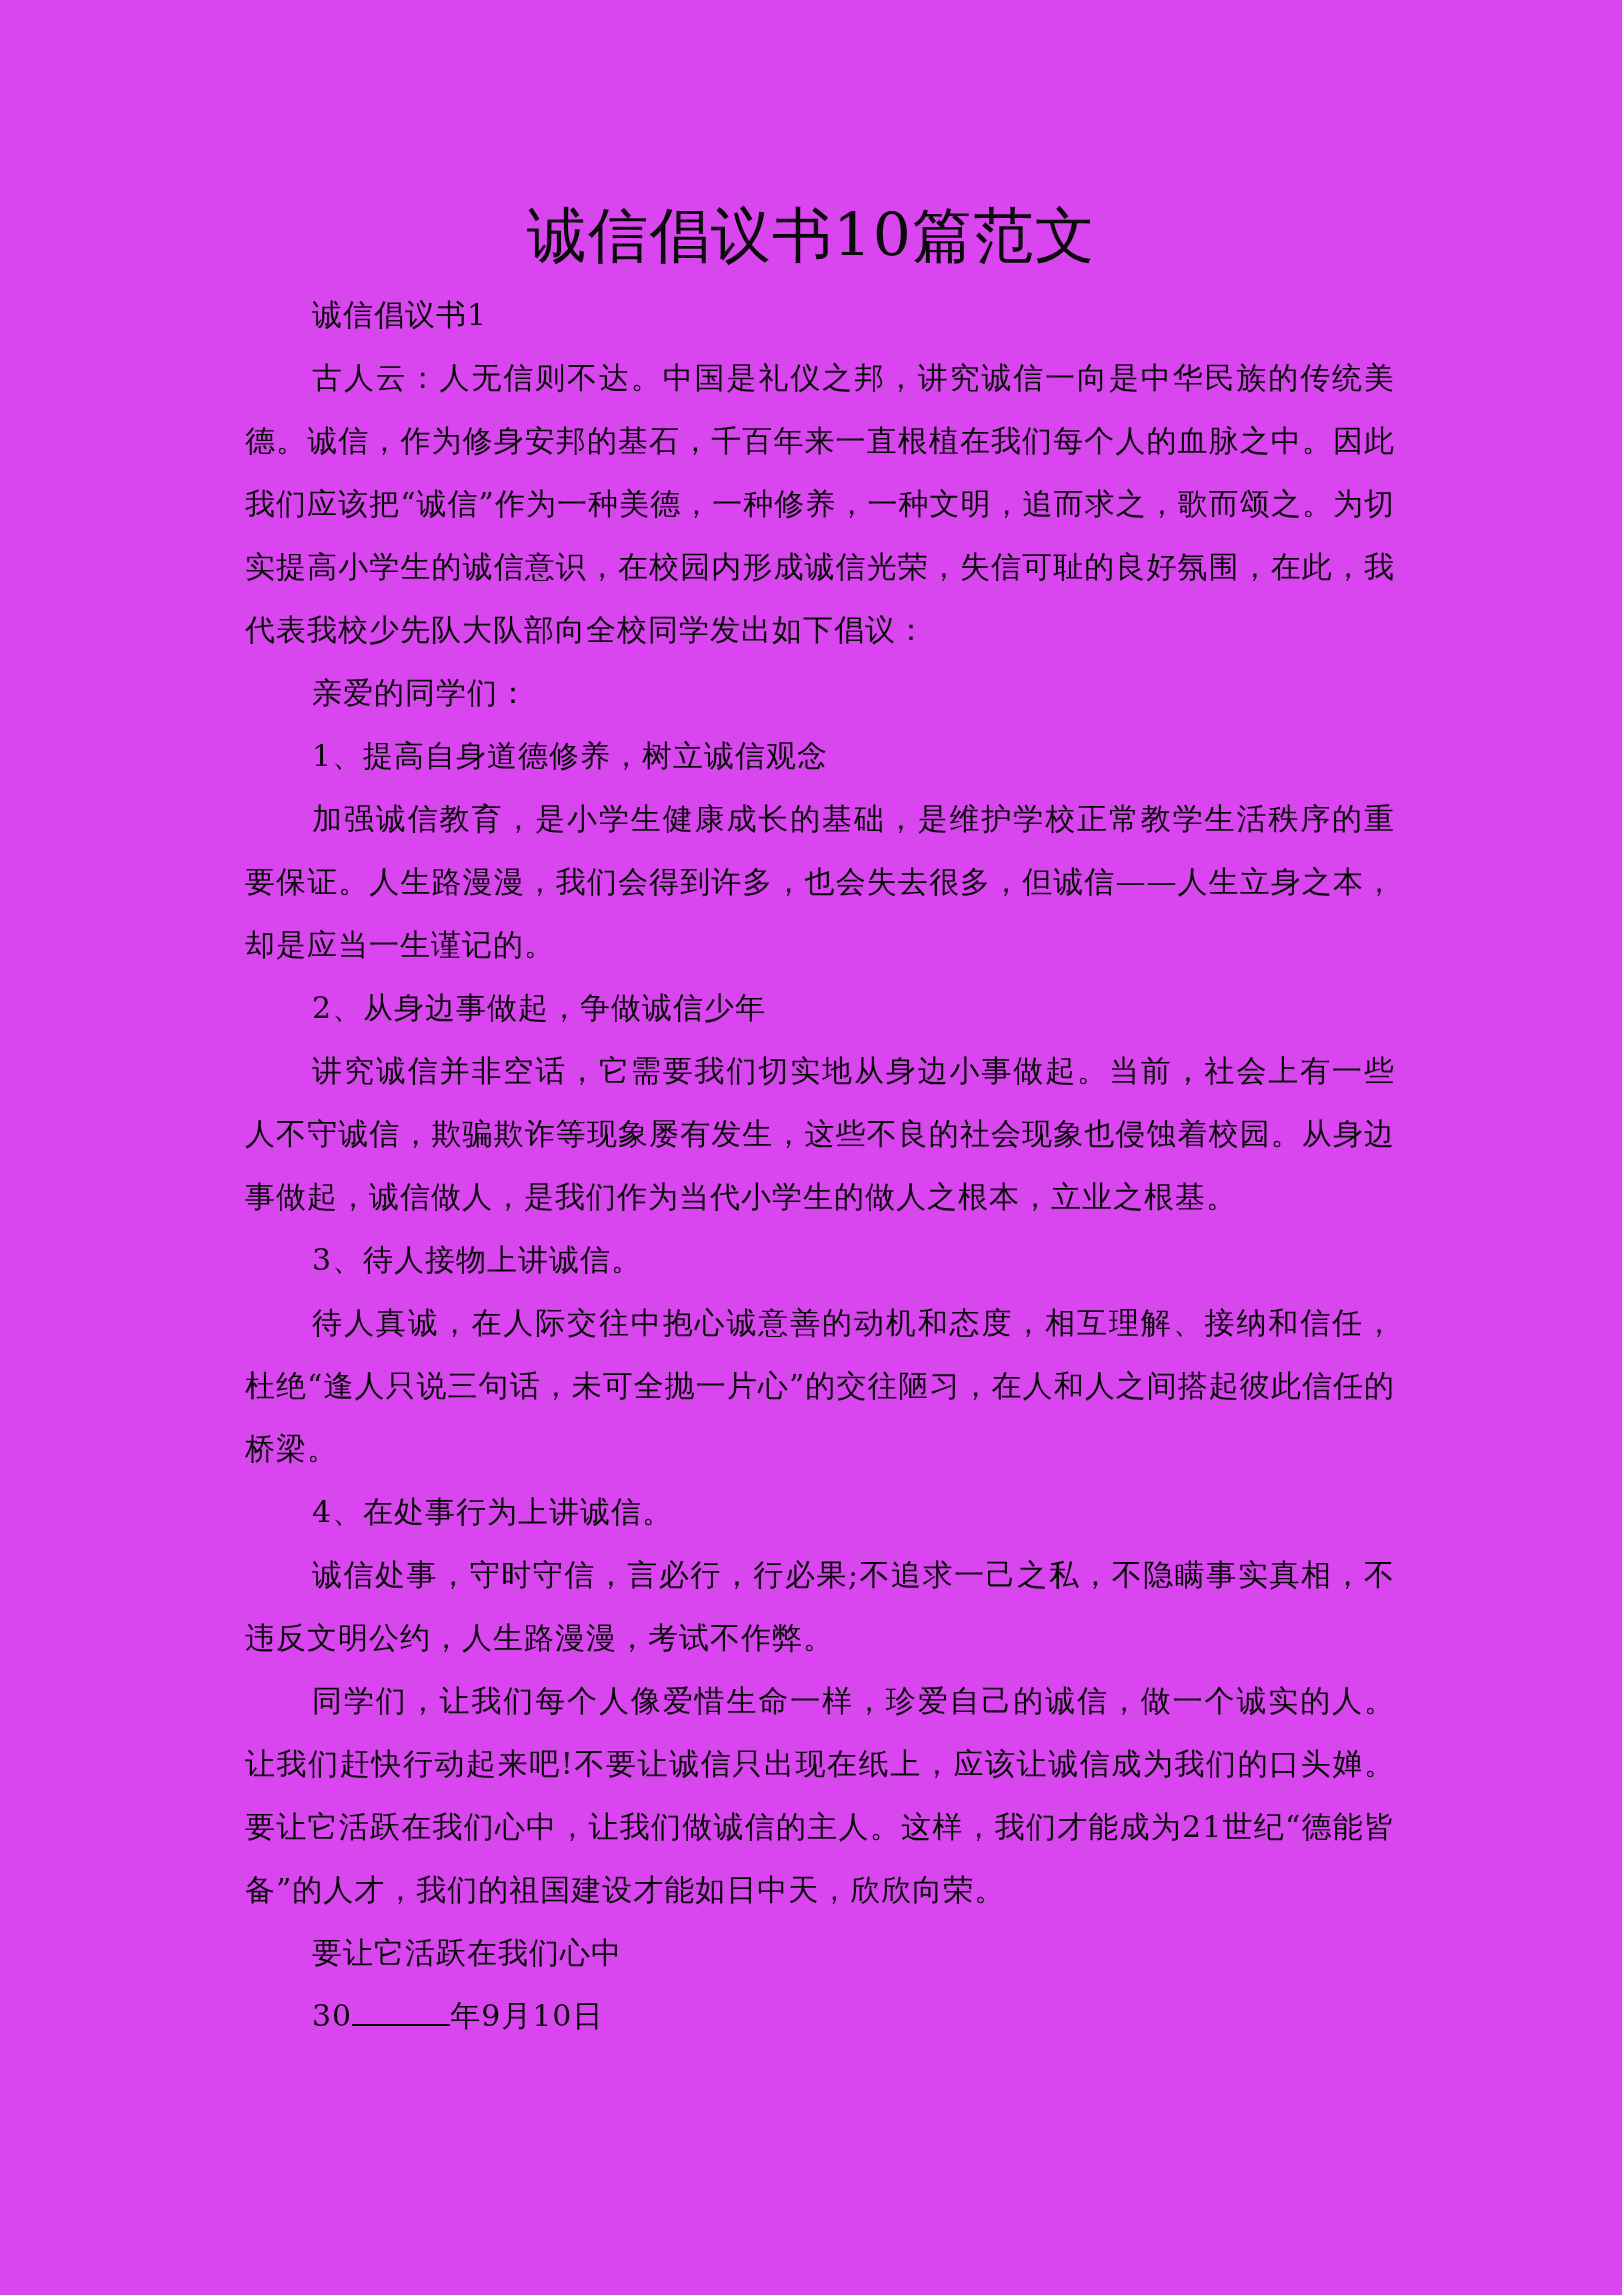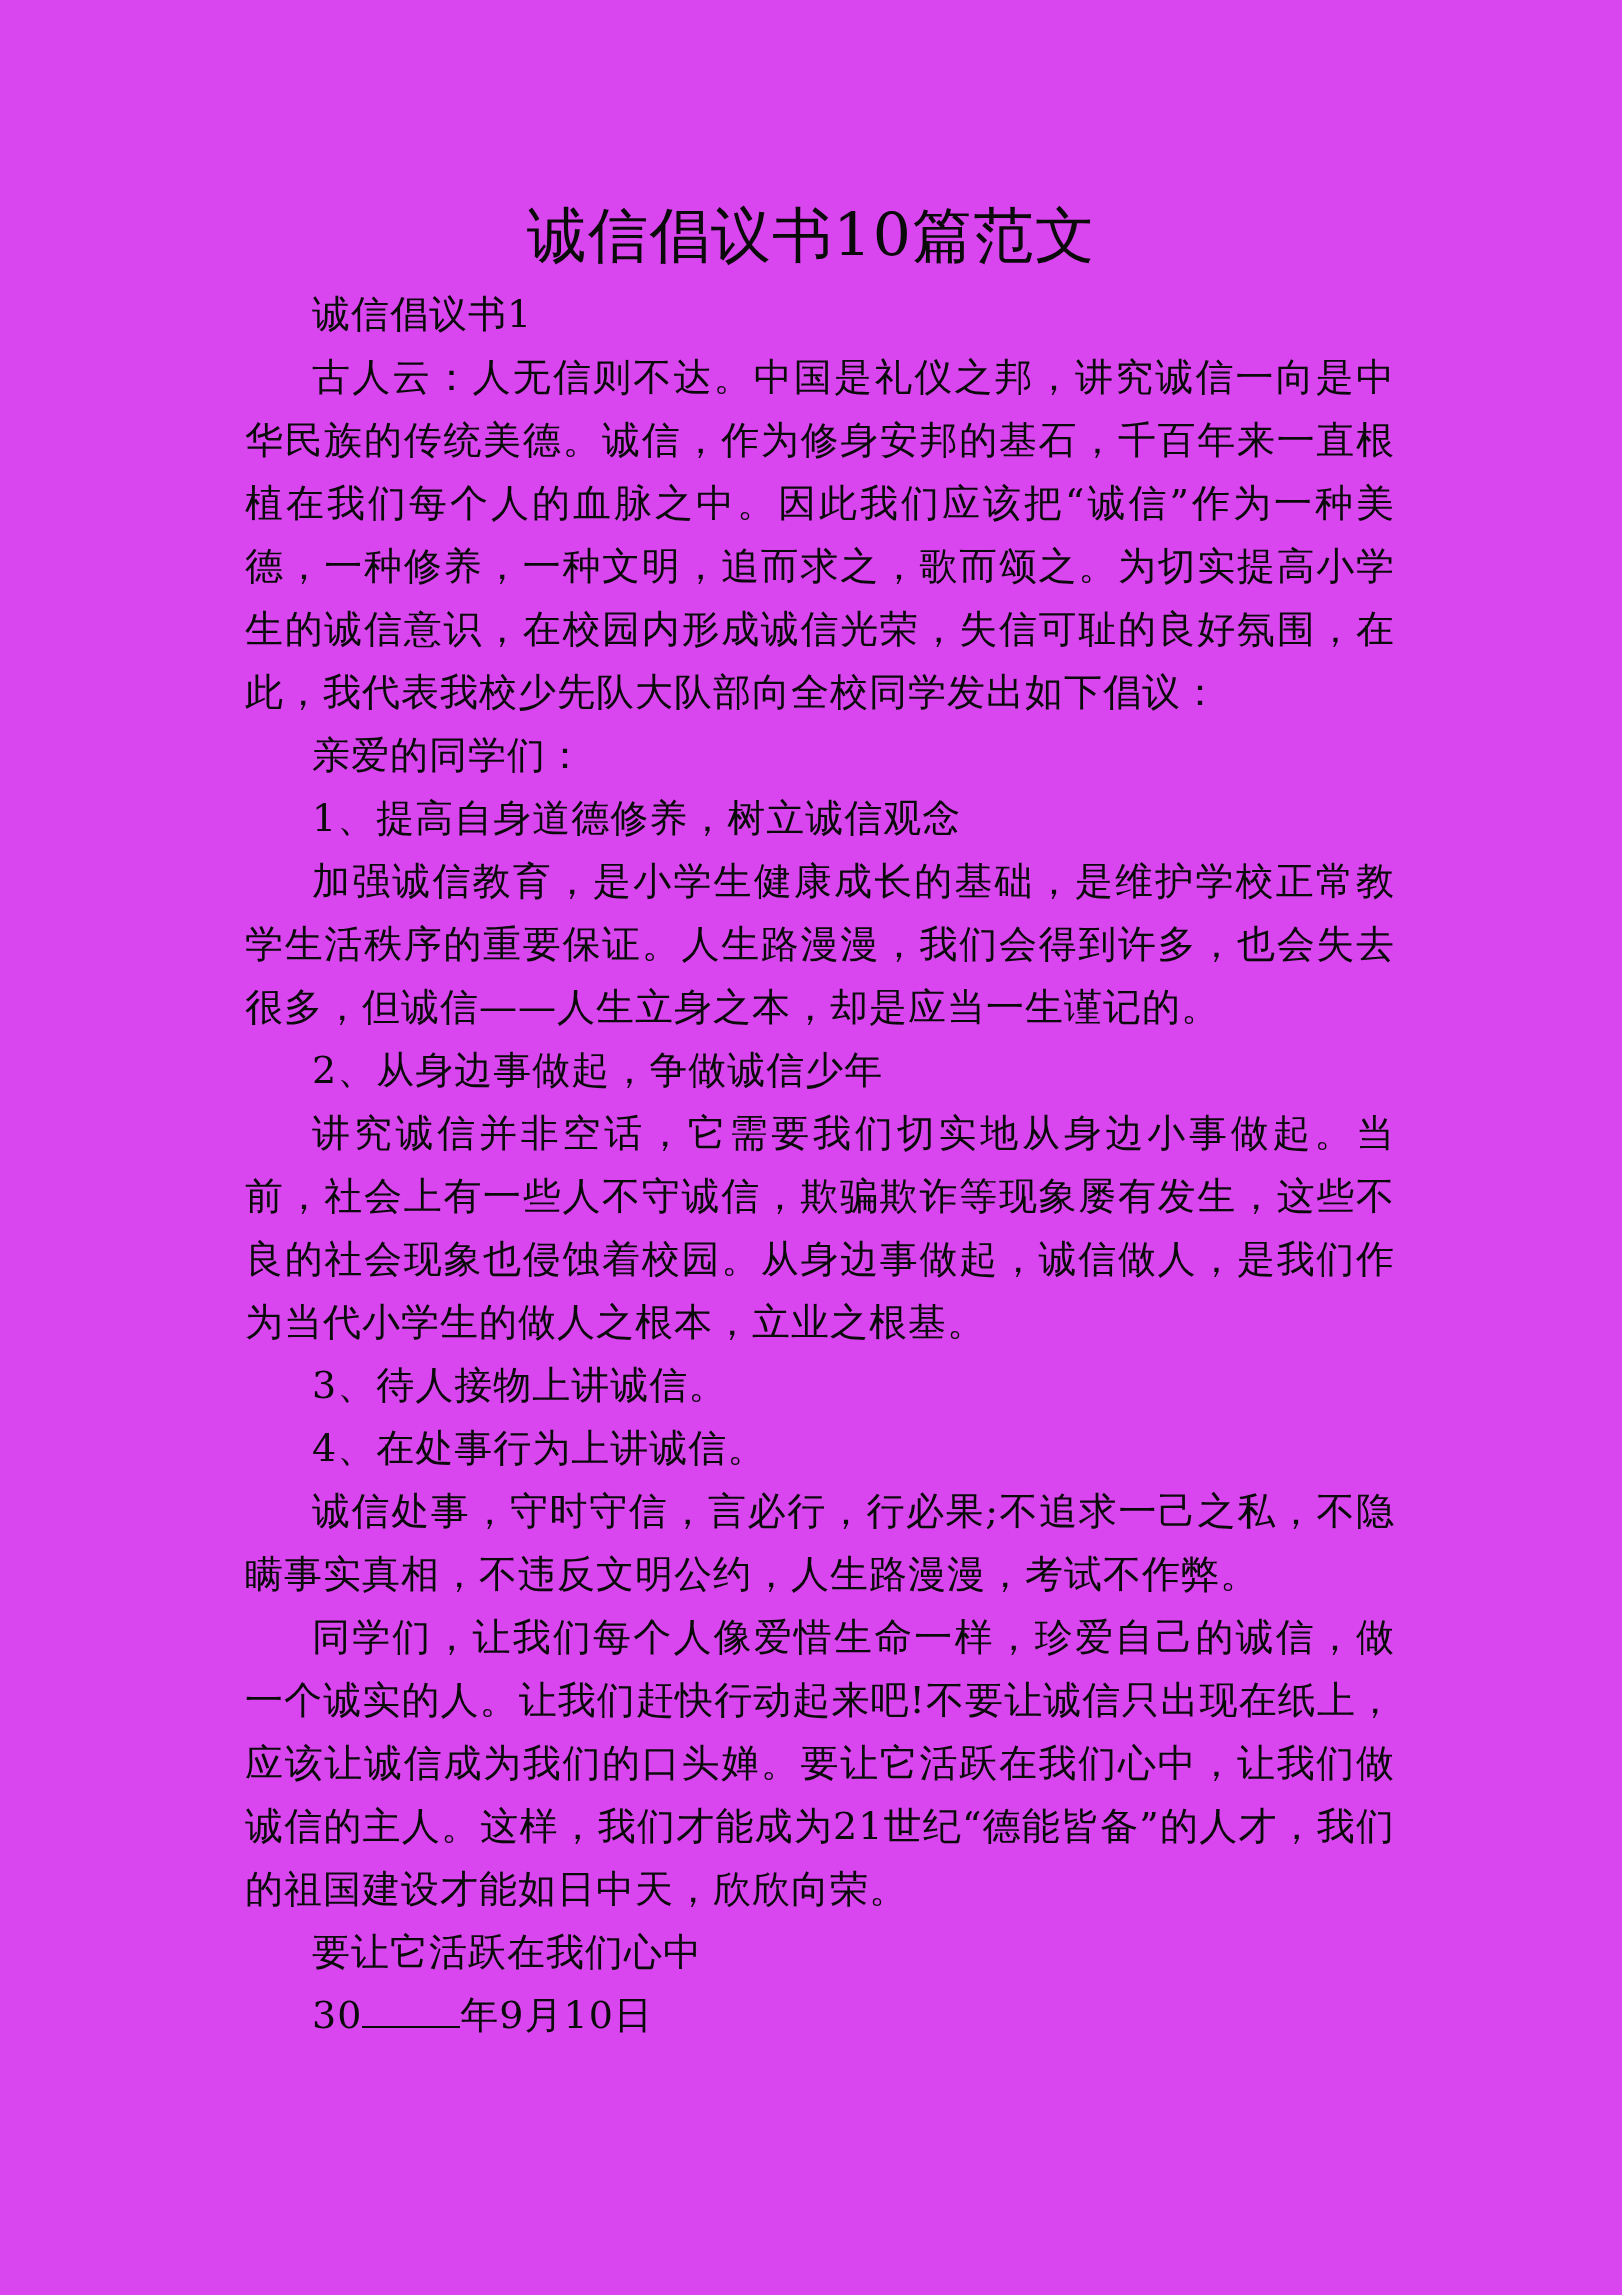--- a/index.html
+++ b/index.html
@@ -32,21 +32,21 @@
     line-height: 79px;
     letter-spacing: 1.3px;
     font-weight: normal;
     margin: 0;
   }
   .body {
     position: absolute;
     top: 283px;
     left: 245px;
     width: 1150px;
-    font-size: 38px;
+    font-size: 30px;
     line-height: 63px;
     letter-spacing: 1px;
     text-align: justify;
     text-justify: inter-character;
   }
   .body p {
     margin: 0;
     padding: 0;
   }
   .indent {
@@ -69,20 +69,21 @@
   <div class="body">
     <p class="indent">诚信倡议书1</p>
     <p class="indent">古人云：人无信则不达。中国是礼仪之邦，讲究诚信一向是中华民族的传统美德。诚信，作为修身安邦的基石，千百年来一直根植在我们每个人的血脉之中。因此我们应该把“诚信”作为一种美德，一种修养，一种文明，追而求之，歌而颂之。为切实提高小学生的诚信意识，在校园内形成诚信光荣，失信可耻的良好氛围，在此，我代表我校少先队大队部向全校同学发出如下倡议：</p>
 
     <p class="indent">亲爱的同学们：</p>
     <p class="indent">1、提高自身道德修养，树立诚信观念</p>
     <p class="indent">加强诚信教育，是小学生健康成长的基础，是维护学校正常教学生活秩序的重要保证。人生路漫漫，我们会得到许多，也会失去很多，但诚信——人生立身之本，却是应当一生谨记的。</p>
     <p class="indent">2、从身边事做起，争做诚信少年</p>
     <p class="indent">讲究诚信并非空话，它需要我们切实地从身边小事做起。当前，社会上有一些人不守诚信，欺骗欺诈等现象屡有发生，这些不良的社会现象也侵蚀着校园。从身边事做起，诚信做人，是我们作为当代小学生的做人之根本，立业之根基。</p>
     <p class="indent">3、待人接物上讲诚信。</p>
+    <p class="indent">待人真诚，在人际交往中抱心诚意善的动机和态度，相互理解、接纳和信任，杜绝“逢人只说三句话，未可全抛一片心”的交往陋习，在人和人之间搭起彼此信任的桥梁。</p>
     <p class="indent">4、在处事行为上讲诚信。</p>
     <p class="indent">诚信处事，守时守信，言必行，行必果;不追求一己之私，不隐瞒事实真相，不违反文明公约，人生路漫漫，考试不作弊。</p>
     <p class="indent">同学们，让我们每个人像爱惜生命一样，珍爱自己的诚信，做一个诚实的人。让我们赶快行动起来吧!不要让诚信只出现在纸上，应该让诚信成为我们的口头婵。要让它活跃在我们心中，让我们做诚信的主人。这样，我们才能成为21世纪“德能皆备”的人才，我们的祖国建设才能如日中天，欣欣向荣。</p>
 
     <p class="indent">要让它活跃在我们心中</p>
     <p class="indent"><span>30</span><span class="blank"></span><span>年9月10日</span></p>
   </div>
 </div>
 
 

